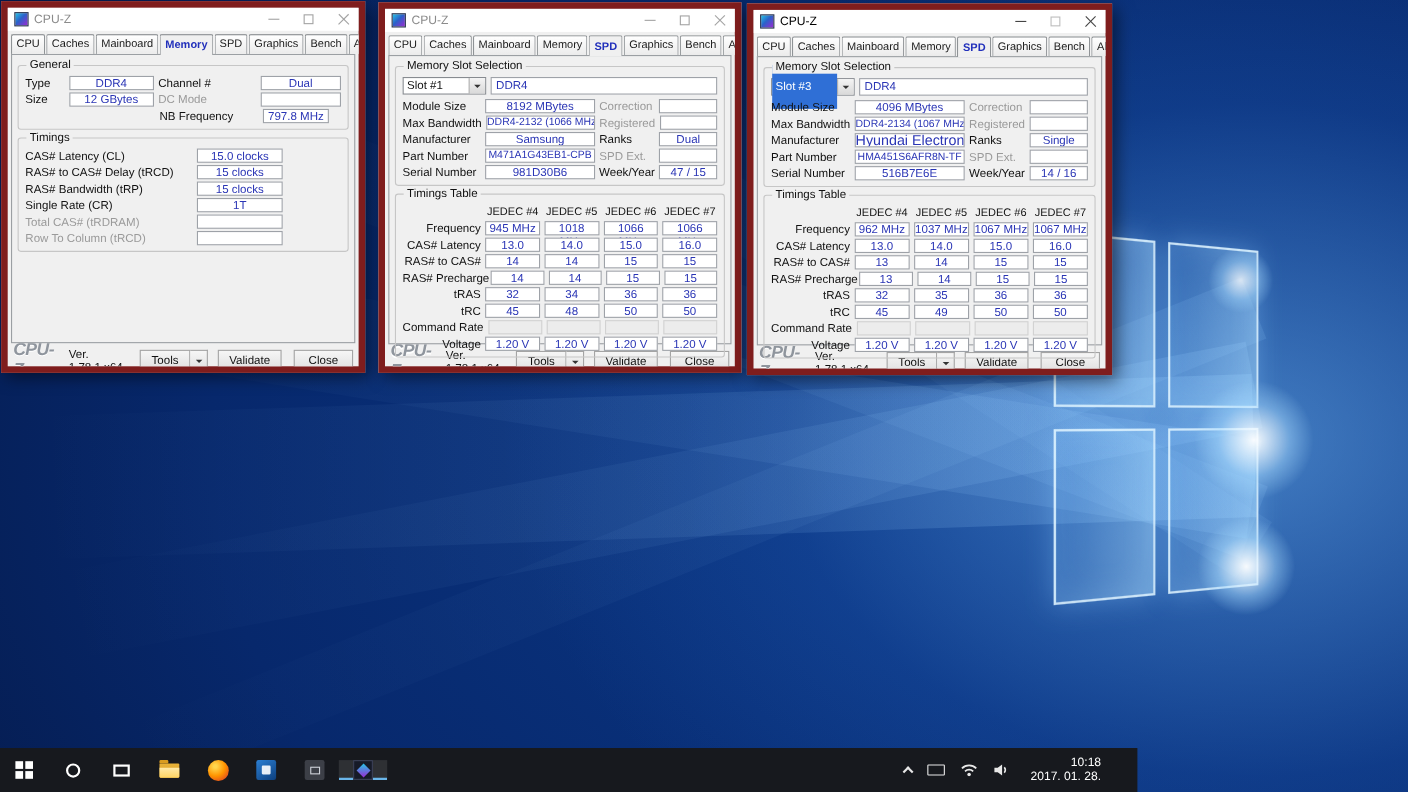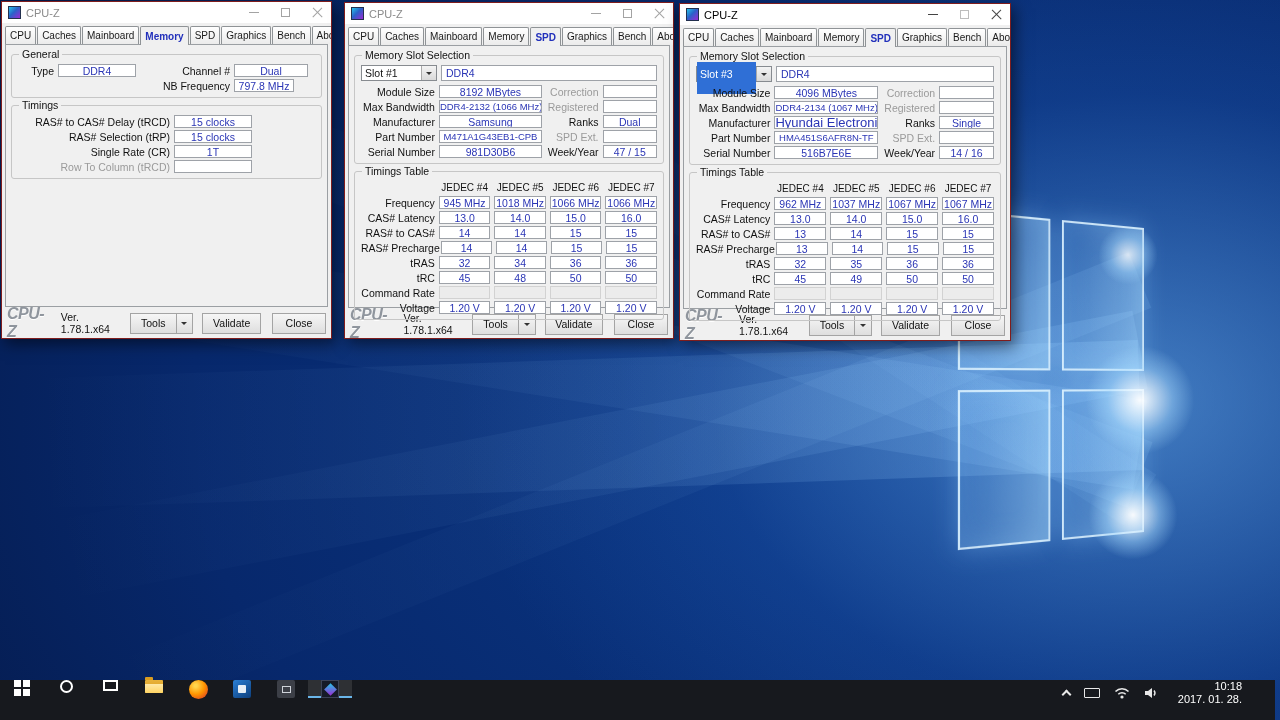--- a/index.html
+++ b/index.html
@@ -12,21 +12,21 @@
 .beam{position:absolute;right:140px;width:1300px;transform-origin:100% 50%;
  background:linear-gradient(to left, rgba(150,205,255,.30), rgba(150,205,255,.10) 40%, rgba(150,205,255,0) 85%)}
 #winlogo{position:absolute;left:952px;top:228px;width:192px;height:304px;transform:perspective(900px) rotateY(30deg);transform-origin:100% 50%}
 .pane{position:absolute;width:47%;height:47%;border:2px solid rgba(225,245,255,.85);
  background:linear-gradient(100deg, rgba(80,150,230,.16), rgba(170,220,255,.45) 88%);
  box-shadow:0 0 22px rgba(140,200,255,.35), inset 0 0 28px rgba(160,215,255,.22)}
 .p1{left:0;top:0}.p2{right:0;top:0}.p3{left:0;bottom:0}.p4{right:0;bottom:0}
 .glow{position:absolute;border-radius:50%;background:radial-gradient(circle, rgba(255,255,255,.95), rgba(170,220,255,.45) 42%, rgba(170,220,255,0) 70%)}
 
 
-.win{position:absolute;background:#f0f0f0;border:1px solid #7f1d1d;box-shadow:4px 5px 14px rgba(0,0,0,.5);font-size:11px;color:#000;overflow:hidden}
+.win{position:absolute;background:#f0f0f0;border:6px solid #7f1d1d;box-shadow:4px 5px 14px rgba(0,0,0,.5);font-size:11px;color:#000;overflow:hidden}
 .titlebar{height:21px;background:#fff;display:flex;align-items:center;gap:5px;padding-left:6px}
 .appico{width:13px;height:13px;background:linear-gradient(135deg,#27c4e8 0%,#2a62c9 45%,#9a2ad4 100%);border:1px solid #23304e;flex:0 0 auto}
 .title{flex:1;font-size:11px;color:#000}
 .win.inactive .title{color:#8b8b8b}
 .capbtn{width:27px;height:21px;display:flex;align-items:center;justify-content:center;color:#444}
 .win.inactive .capbtn{color:#a3a3a3}
 .capbtn.disabled{color:#bdbdbd}
 .cmin{width:10px;height:1px;background:currentColor}
 .cmax{width:9px;height:9px;border:1px solid currentColor}
 .cclose{position:relative;width:11px;height:11px}
@@ -35,21 +35,21 @@
 
 .tabs{display:flex;align-items:flex-end;padding:3px 3px 0;position:relative;z-index:2}
 .tab{border:1px solid #8f9396;border-bottom:none;background:linear-gradient(#ffffff,#ebebeb);
  padding:3px 4px 3px;margin-right:1px;border-radius:2px 2px 0 0;font-size:10px;color:#1a1a1a;white-space:nowrap}
 .tab.active{background:#f0f0f0;color:#2230bb;font-weight:bold;padding-top:4px;margin-bottom:-1px;z-index:3;position:relative}
 .page{border:1px solid #9b9fa3;margin:0 3px;background:#f0f0f0;position:relative;z-index:1;height:263px;padding-top:2px}
 
 .group{position:relative;border:1px solid #c6c6c6;border-radius:3px;margin:7px 5px 4px;padding:8px 6px 4px}
 .glabel{position:absolute;top:-7px;left:7px;background:#f0f0f0;padding:0 3px;font-size:10.5px;color:#111}
 .frow{display:flex;align-items:center;height:15px;gap:4px}
-.lab{font-size:10.5px;text-align:right;white-space:nowrap;color:#111}
+.lab{font-size:10.5px;white-space:nowrap;color:#111}
 .lab.dim,.dim{color:#9a9a9a}
 .box{border:1px solid #9ea2a8;background:#fff;color:#2a35b5;text-align:center;height:13px;line-height:12px;font-size:10.5px;white-space:nowrap;overflow:hidden}
 
 .combo{display:inline-flex;border:1px solid #878b90;background:#fff;height:16px;align-items:center}
 .combo-text{flex:1;padding:13px 3px;font-size:10.5px;color:#111;line-height:14px}
 .combo.sel .combo-text{background:#2f6fd6;color:#fff}
 .combo-btn{width:15px;height:100%;background:linear-gradient(#f4f4f4,#d9d9d9);border-left:1px solid #aaa;display:flex;align-items:center;justify-content:center}
 .darr{width:0;height:0;border:3.5px solid transparent;border-top-color:#333;margin-top:4px}
 
 .thead{margin-bottom:1px}
@@ -59,21 +59,21 @@
 .tbox.ghost{background:#ececec;border-color:#d2d2d2}
 
 .footer{height:30px;display:flex;align-items:center;padding:2px 5px 0}
 .logo{font-size:16px;font-weight:bold;font-style:italic;color:#8f959d;text-shadow:0 1px 0 #fff;letter-spacing:-.5px;margin-right:8px}
 .ver{font-size:10.5px;color:#111}
 .pbtn{height:21px;border:1px solid #a4a4a4;background:linear-gradient(#f6f6f6,#dedede);display:inline-flex;align-items:center;justify-content:center;font-size:10.5px;color:#111;padding:0 10px}
 .pbtn.arrow{width:17px;padding:0;border-left:none}
 .sp{flex:1}
 
 
-#taskbar{position:absolute;left:0;bottom:0;width:1275px;height:40px;background:#17191e;display:flex;align-items:flex-start;z-index:60}
+#taskbar{position:absolute;left:0;bottom:0;width:1034px;height:40px;background:#17191e;display:flex;align-items:center;z-index:60}
 .tb{width:44px;display:flex;align-items:center;justify-content:center;position:relative}
 .tb.active{background:rgba(255,255,255,.10);box-shadow:inset 0 -2px 0 #6ab6ea}
 .ico-start{display:grid;grid-template-columns:7px 7px;grid-template-rows:7px 7px;gap:1.5px}
 .ico-start span{background:#fff}
 .ico-search{width:13px;height:13px;border:2px solid #fff;border-radius:50%}
 .ico-task{width:15px;height:11px;border:2px solid #fff}
 .ico-folder{width:18px;height:13px;background:linear-gradient(#e8b23a,#d99c20);border-radius:1px;position:relative}
 .ico-folder::before{content:"";position:absolute;top:-3px;left:0;width:8px;height:3px;background:#d99c20;border-radius:1px 1px 0 0}
 .ico-folder::after{content:"";position:absolute;left:0;bottom:0;width:100%;height:9px;background:linear-gradient(#ffe9a8,#ffd463);border-radius:0 0 1px 1px}
 .ico-firefox{width:19px;height:19px;border-radius:50%;background:radial-gradient(circle at 35% 30%, #ffd54d 8%, #ff9500 48%, #e1491f 85%)}
@@ -137,38 +137,52 @@
   <div class="page">
     <div class="group">
       <span class="glabel">General</span>
       <div class="frow">
         <span class="lab" style="width:36px">Type</span>
         <span class="box" style="width:78px">DDR4</span>
         <span class="lab" style="width:90px">Channel #</span>
         <span class="box" style="width:74px">Dual</span>
       </div>
       <div class="frow">
+        <span class="lab" style="width:36px">Size</span>
+        <span class="box" style="width:78px">12 GBytes</span>
+        <span class="lab dim" style="width:90px">DC Mode</span>
+        <span class="box" style="width:74px"></span>
+      </div>
+      <div class="frow">
         <span style="width:118px"></span>
         <span class="lab" style="width:90px">NB Frequency</span>
         <span class="box" style="width:60px">797.8 MHz</span>
       </div>
     </div>
     <div class="group">
       <span class="glabel">Timings</span>
       <div class="frow">
+          <span class="lab" style="width:152px">CAS# Latency (CL)</span>
+          <span class="box" style="width:78px">15.0 clocks</span>
+        </div>
+      <div class="frow">
           <span class="lab" style="width:152px">RAS# to CAS# Delay (tRCD)</span>
           <span class="box" style="width:78px">15 clocks</span>
         </div>
       <div class="frow">
-          <span class="lab" style="width:152px">RAS# Selection (tRP)</span>
+          <span class="lab" style="width:152px">RAS# Bandwidth (tRP)</span>
           <span class="box" style="width:78px">15 clocks</span>
         </div>
       <div class="frow">
           <span class="lab" style="width:152px">Single Rate (CR)</span>
           <span class="box" style="width:78px">1T</span>
+        </div>
+      <div class="frow">
+          <span class="lab dim" style="width:152px">Total CAS# (tRDRAM)</span>
+          <span class="box" style="width:78px"></span>
         </div>
       <div class="frow">
           <span class="lab dim" style="width:152px">Row To Column (tRCD)</span>
           <span class="box" style="width:78px"></span>
         </div>
     </div>
   </div>
   <div class="footer">
     <span class="logo">CPU-Z</span>
     <span class="ver">Ver. 1.78.1.x64</span>

